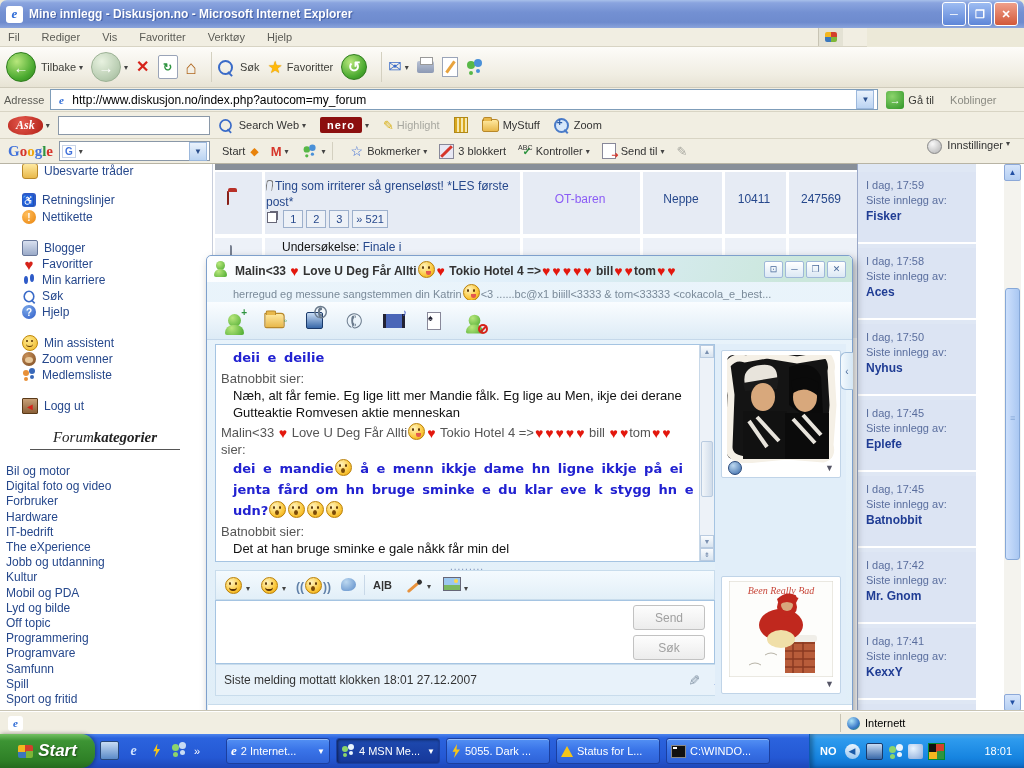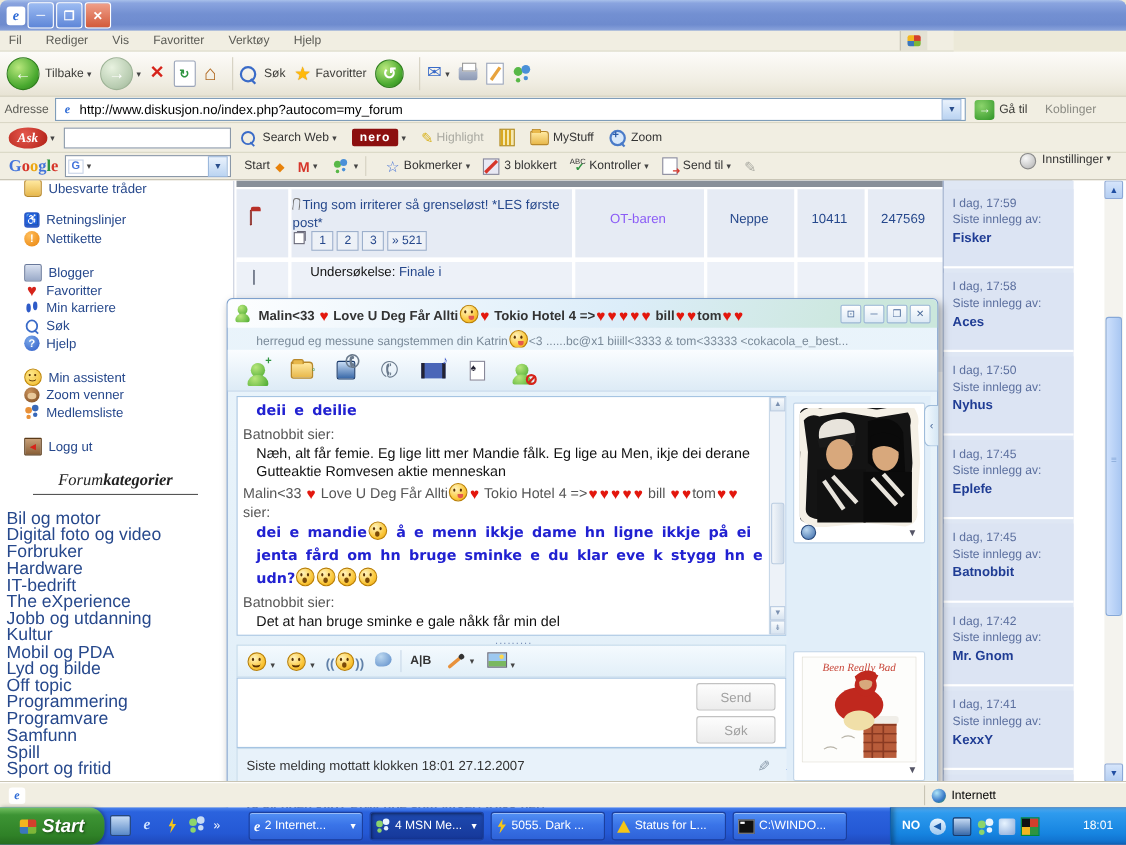--- a/index.html
+++ b/index.html
@@ -119,21 +119,21 @@
   .ic-monkey::after{content:"";position:absolute;left:3px;top:5px;width:8px;height:6px;background:#E8C89A;border-radius:50%}
   .ic-members{position:relative}
   .ic-members::before,.ic-members::after{content:"";position:absolute;width:6px;height:6px;border-radius:50%}
   .ic-members::before{left:1px;top:2px;background:#E89038;box-shadow:0 6px 0 -1px #E89038}
   .ic-members::after{left:7px;top:0;background:#3868B8;box-shadow:0 6px 0 -1px #3868B8}
   .ic-door{background:linear-gradient(#C8A078,#8A6038);border:1px solid #5A3A18;border-radius:1px;position:relative;color:#D6231A;font-weight:bold;font-size:10px}
   .forumkat{position:absolute;left:30px;top:265px;width:150px;color:#222;font:italic 15px "Liberation Serif",serif;
     border-bottom:1px solid #555;padding-bottom:3px;text-align:center}
   .forumkat b{font-style:italic}
   .cats{position:absolute;left:6px;top:300px;width:200px;line-height:15.2px}
-  .cat{color:#26488C;font-size:16px;white-space:nowrap;cursor:pointer}
+  .cat{color:#26488C;font-size:12px;white-space:nowrap;cursor:pointer}
   .sb-border{position:absolute;left:212px;top:0;width:1px;height:547px;background:#C8CEDC}
 
   
   .tbl-head{position:absolute;left:215px;top:0;width:760px;height:6px;background:#888F99}
   .frow1{position:absolute;left:215px;top:8px;width:760px;height:64px;background:#E6EBF4}
   .frow2{position:absolute;left:215px;top:74px;width:760px;height:100px;background:#EDF1F8}
   .fcol-sep{position:absolute;top:8px;width:3px;height:166px;background:#fff}
   .red-folder{width:22px;height:15px;background:linear-gradient(#E06858,#B83028);border:1px solid #882018;border-radius:1px 3px 2px 2px;position:relative}
   .red-folder::before{content:"";position:absolute;left:0;top:-4px;width:9px;height:4px;background:#B83028;border-radius:2px 2px 0 0}
   .gray-folder{width:20px;height:14px;background:linear-gradient(#D8DCE4,#A8B0BC);border:1px solid #788090;border-radius:1px 3px 2px 2px}
@@ -157,21 +157,21 @@
   .sc-thumb::after{content:"≡";position:absolute;left:4px;top:46%;color:#86A8D8;font-size:9px}
 
   
   .statusbar{left:0;top:711px;width:1024px;height:23px;background:#F1EEE2;border-top:1px solid #fff;
     box-shadow:0 -1px 0 #C8C4B4;display:flex;align-items:center;box-sizing:border-box;z-index:40}
   .zone{position:absolute;left:840px;display:flex;align-items:center;border-left:1px solid #C8C4B4;height:18px;padding-left:6px;width:160px}
   .globe{width:13px;height:13px;border-radius:50%;background:radial-gradient(circle at 35% 30%,#AEE4F8,#3878C8 60%,#2E9440);margin-right:5px}
   .page-ic{margin-left:8px}
 
   
-  .msn{left:206px;top:271px;width:647px;height:476px;background:linear-gradient(180deg,#EAF4FB,#E0EEF8);
+  .msn{left:206px;top:255px;width:647px;height:476px;background:linear-gradient(180deg,#EAF4FB,#E0EEF8);
     border:1px solid #7EA0CC;border-radius:5px 5px 3px 3px;box-shadow:3px 4px 8px rgba(0,0,0,.35);z-index:30;box-sizing:border-box}
   .msn-title{position:absolute;left:0;top:0;width:100%;height:26px;border-radius:5px 5px 0 0;
     background:linear-gradient(115deg,#FDFEFF 0%,#DCEDF9 55%,#CBE7DC 90%);display:flex;align-items:center;padding:0 6px;box-sizing:border-box}
   .msn-buddy{width:16px;height:16px;position:relative;flex:0 0 auto}
   .msn-buddy::before{content:"";position:absolute;left:3px;top:0;width:9px;height:9px;border-radius:50%;background:radial-gradient(circle at 35% 30%,#B8E77C,#49A92F)}
   .msn-buddy::after{content:"";position:absolute;left:1px;top:8px;width:13px;height:8px;border-radius:6px 6px 2px 2px;background:radial-gradient(circle at 35% 30%,#B8E77C,#49A92F)}
   .msn-title .ttxt{flex:1;margin-left:6px;font-weight:bold;font-size:12px;color:#333;white-space:nowrap;overflow:hidden}
   .msn-btn{width:17px;height:15px;border:1px solid #9FB8D9;background:linear-gradient(#FFFFFF,#DCE9F5);border-radius:2px;
     margin-left:2px;color:#4A6A9A;font-size:9px;display:inline-flex;align-items:center;justify-content:center;flex:0 0 auto}
   .msn-sub{position:absolute;left:26px;top:28px;width:560px;height:16px;color:#7A8A99;font-size:11px;white-space:nowrap;overflow:hidden}
@@ -287,20 +287,21 @@
   .tr-color{background:conic-gradient(from 0deg,#D33F2C 0 25%,#2E9440 0 50%,#F3B61F 0 75%,#111 0 100%);border:1px solid #083}
   .tray .clock{margin-left:auto;margin-right:12px;font-size:11px}
 
   .heart{color:#E3170D;font-size:14px;line-height:1;vertical-align:-1px;margin:0 1px;font-style:normal;font-weight:normal}
 </style>
 </head>
 <body>
 
 <div class="abs titlebar">
   <span class="ie-logo">e</span>
+  <span class="ttl">Mine innlegg - Diskusjon.no - Microsoft Internet Explorer</span>
   <span class="winbtn">─</span>
   <span class="winbtn">❐</span>
   <span class="winbtn close">✕</span>
 </div>
 
 <div class="abs menubar">
   <span>Fil</span>
   <span>Rediger</span>
   <span>Vis</span>
   <span>Favoritter</span>

